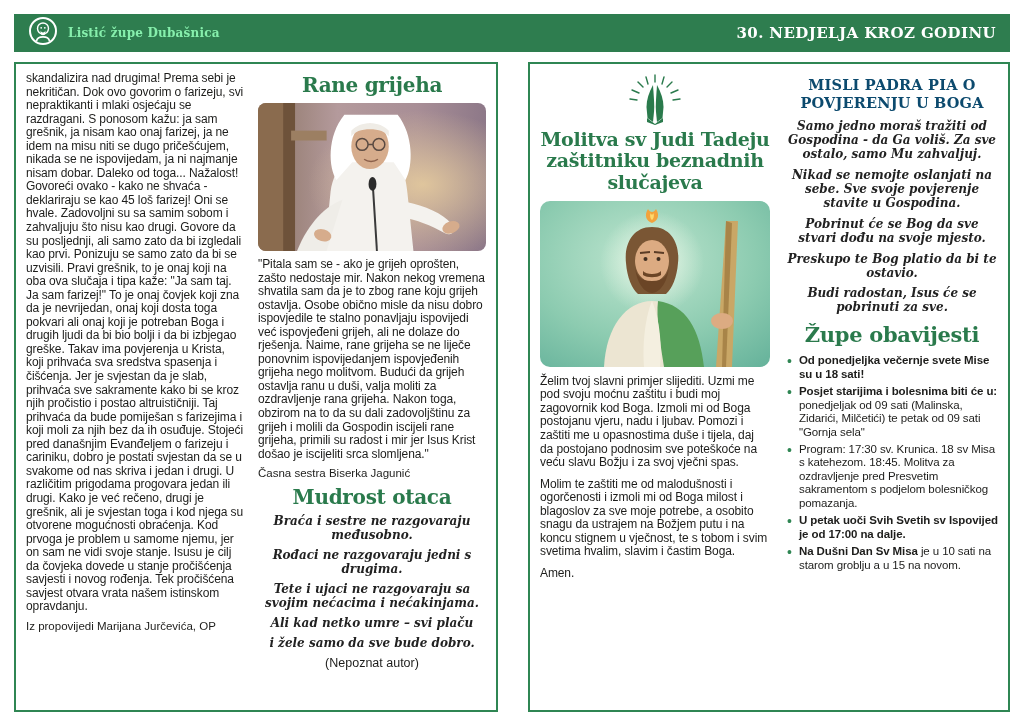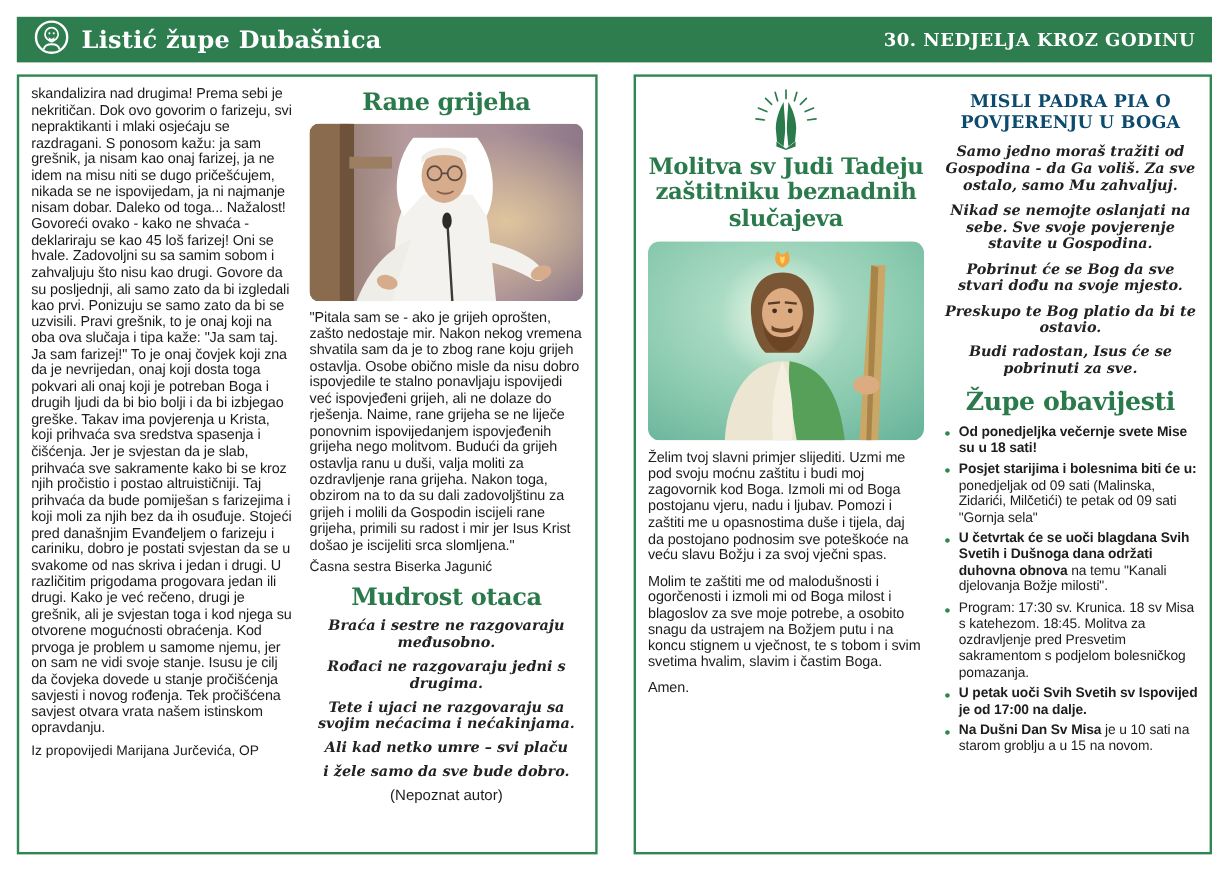--- a/index.html
+++ b/index.html
@@ -8,21 +8,21 @@
     font-family:"Liberation Sans",sans-serif;color:#1d1d1b;
     -webkit-font-smoothing:antialiased;
   }
   .topbar{
     position:absolute;left:14px;top:14px;width:996px;height:38px;
     background:#2e7d4f;display:flex;align-items:center;justify-content:space-between;
     padding:0 14px;box-sizing:border-box;
   }
   .brand{display:flex;align-items:center;gap:10px;}
   .brand-title{
-    font-family:"DejaVu Serif",serif;font-weight:bold;color:#ffffff;font-size:20px;letter-spacing:.2px;
+    font-family:"DejaVu Serif",serif;font-weight:bold;color:#86efac;font-size:12px;letter-spacing:.2px;
   }
   .sunday-title{
     font-family:"DejaVu Serif",serif;font-weight:bold;color:#ffffff;font-size:15px;letter-spacing:.4px;
   }
   .box{
     position:absolute;top:62px;height:650px;border:2px solid #2f8653;background:#fff;
     box-sizing:border-box;display:flex;padding:8px 10px;overflow:hidden;
   }
   .left-box{left:14px;width:484px;gap:14px;}
   .right-box{left:528px;width:482px;gap:16px;}
@@ -208,19 +208,18 @@
     <h3 class="pio-title">MISLI PADRA PIA O POVJERENJU U BOGA</h3>
     <p class="quote pio-quote">Samo jedno moraš tražiti od Gospodina - da Ga voliš. Za sve ostalo, samo Mu zahvaljuj.</p>
     <p class="quote pio-quote">Nikad se nemojte oslanjati na sebe. Sve svoje povjerenje stavite u Gospodina.</p>
     <p class="quote pio-quote">Pobrinut će se Bog da sve stvari dođu na svoje mjesto.</p>
     <p class="quote pio-quote">Preskupo te Bog platio da bi te ostavio.</p>
     <p class="quote pio-quote">Budi radostan, Isus će se pobrinuti za sve.</p>
     <h2 class="zupe-title">Župe obavijesti</h2>
     <ul class="notices">
       <li><span class="b">Od ponedjeljka večernje svete Mise su u 18 sati!</span><span></span></li>
       <li><span class="b">Posjet starijima i bolesnima biti će u:</span><span> ponedjeljak od 09 sati (Malinska, Zidarići, Milčetići) te petak od 09 sati "Gornja sela"</span></li>
-      <li><span class="b">U četvrtak će se uoči blagdana Svih Svetih i Dušnoga dana održati duhovna obnova</span><span> na temu "Kanali djelovanja Božje milosti".</span></li>
       <li><span class="b"></span><span>Program: 17:30 sv. Krunica. 18 sv Misa s katehezom. 18:45. Molitva za ozdravljenje pred Presvetim sakramentom s podjelom bolesničkog pomazanja.</span></li>
       <li><span class="b">U petak uoči Svih Svetih sv Ispovijed je od 17:00 na dalje.</span><span></span></li>
       <li><span class="b">Na Dušni Dan Sv Misa</span><span> je u 10 sati na starom groblju a u 15 na novom.</span></li>
     </ul>
   </div>
 </section>
 
 </body></html>

